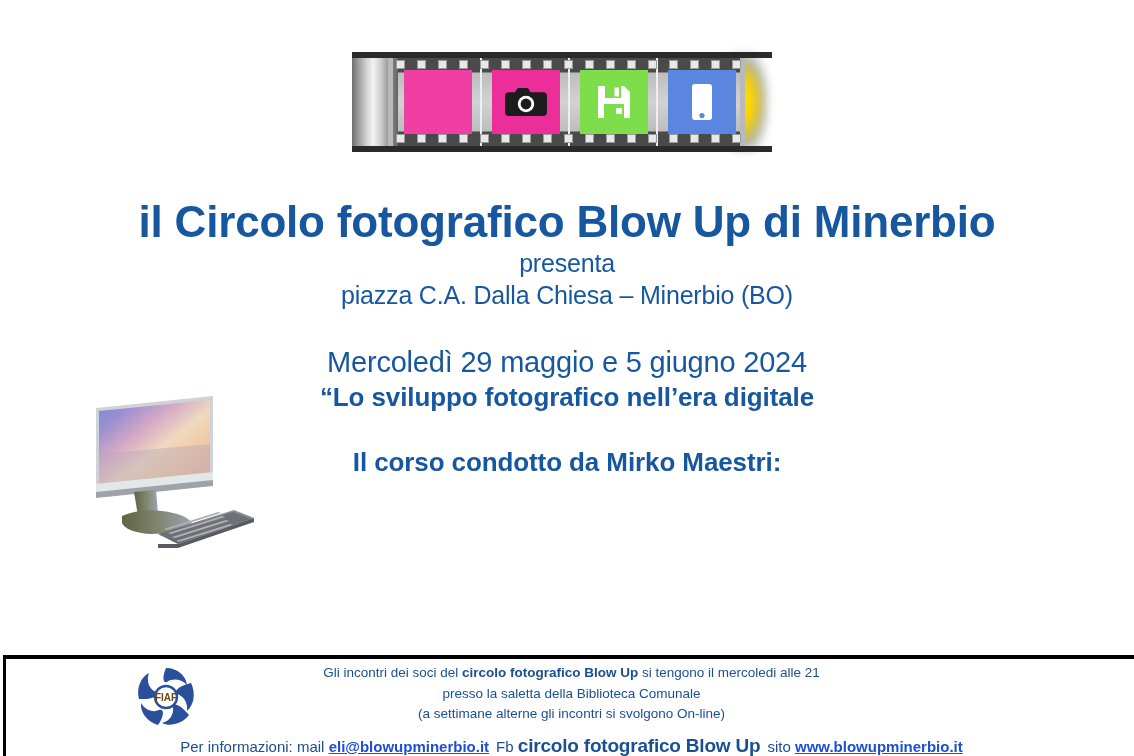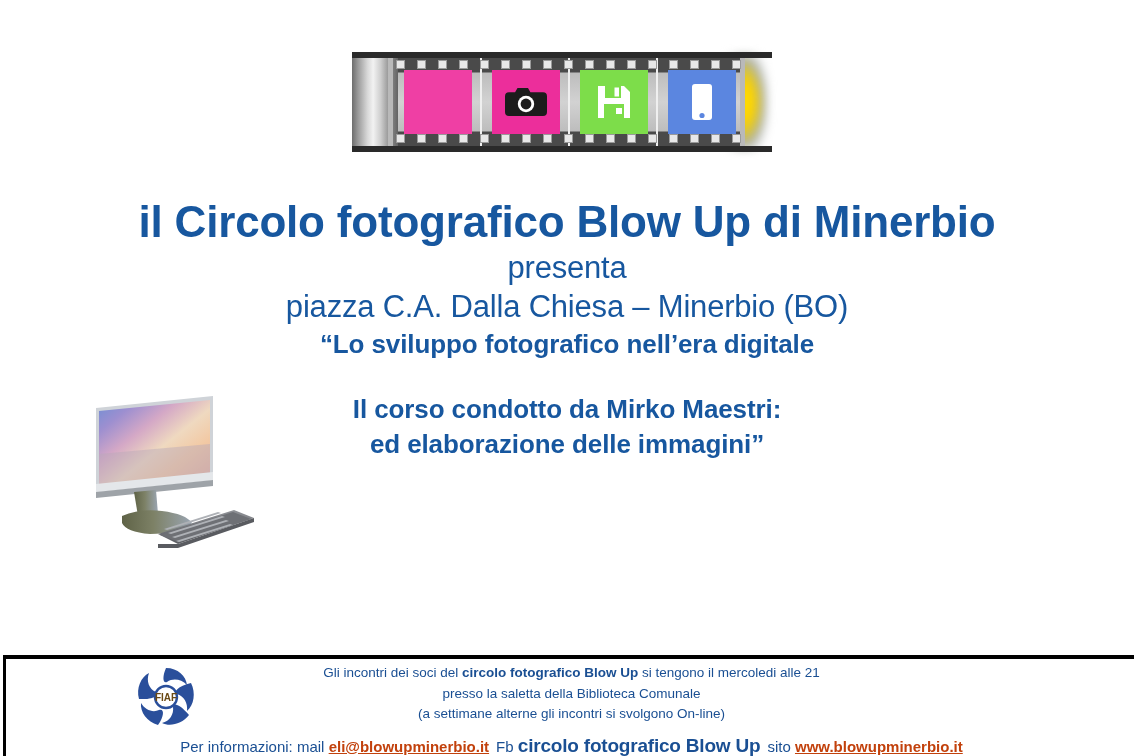--- a/index.html
+++ b/index.html
@@ -124,21 +124,21 @@
     text-align: center;
     color: #17579f;
   }
   .t-title {
     font-size: 44px;
     font-weight: bold;
     letter-spacing: -0.2px;
     line-height: 1.18;
   }
   .t-sub {
-    font-size: 31px;
+    font-size: 25px;
     font-weight: normal;
     line-height: 1.27;
     letter-spacing: -0.2px;
   }
   .t-date {
     font-size: 29px;
     font-weight: normal;
     letter-spacing: -0.2px;
     margin-top: 34px;
     line-height: 1.2;
@@ -195,21 +195,21 @@
     white-space: nowrap;
   }
   .fl-contact .big {
     font-size: 19px;
     font-weight: bold;
     letter-spacing: -0.2px;
   }
   .fl-contact .lnk {
     font-weight: bold;
     text-decoration: underline;
-    color: #c2410c;
+    color: #1d4ed8;
   }
   .fl-contact .plain { color: #1a4f93; margin-top: 48px; }
   .sp { display: inline-block; width: 7px; }
 </style>
 </head>
 <body>
 
 <div id="filmstrip-wrap">
   <div class="film-yellow"></div>
   <div class="film-body"></div>
@@ -328,24 +328,24 @@
     </g>
     <polygon points="76,152 96,152 172,126 172,130 96,156 76,156" fill="#595b60"></polygon>
   </svg>
 </div>
 
 <div id="main-text">
   <div class="t-title">il Circolo fotografico Blow Up di Minerbio</div>
   <div class="t-sub">presenta</div>
   <div class="t-sub">piazza C.A. Dalla Chiesa – Minerbio (BO)</div>
 
+  <div class="t-date">Mercoledì 29 maggio  e 5 giugno 2024</div>
 
   <div class="t-course" style="margin-top:0;">“Lo sviluppo fotografico nell’era digitale</div>
   <div class="t-course">Il corso condotto da Mirko Maestri:</div>
-  <div class="t-course" style="margin-top:0;">ed elaborazione delle immagini”</div>
 
 </div>
 
 <div id="footer">
 
   <svg id="fiaf-logo" viewBox="0 0 64 64">
     <g fill="#2a4f9b">
       <path d="M32 3 C44 3 52 11 53 20 C47 14 39 13 33 17 C29 19 28 12 32 3 Z"></path>
       <path d="M57 18 C62 28 60 40 53 46 C54 38 50 31 43 29 C39 27 44 21 57 18 Z"></path>
       <path d="M55 50 C48 59 36 62 28 58 C36 56 40 49 39 42 C39 37 46 39 55 50 Z"></path>

